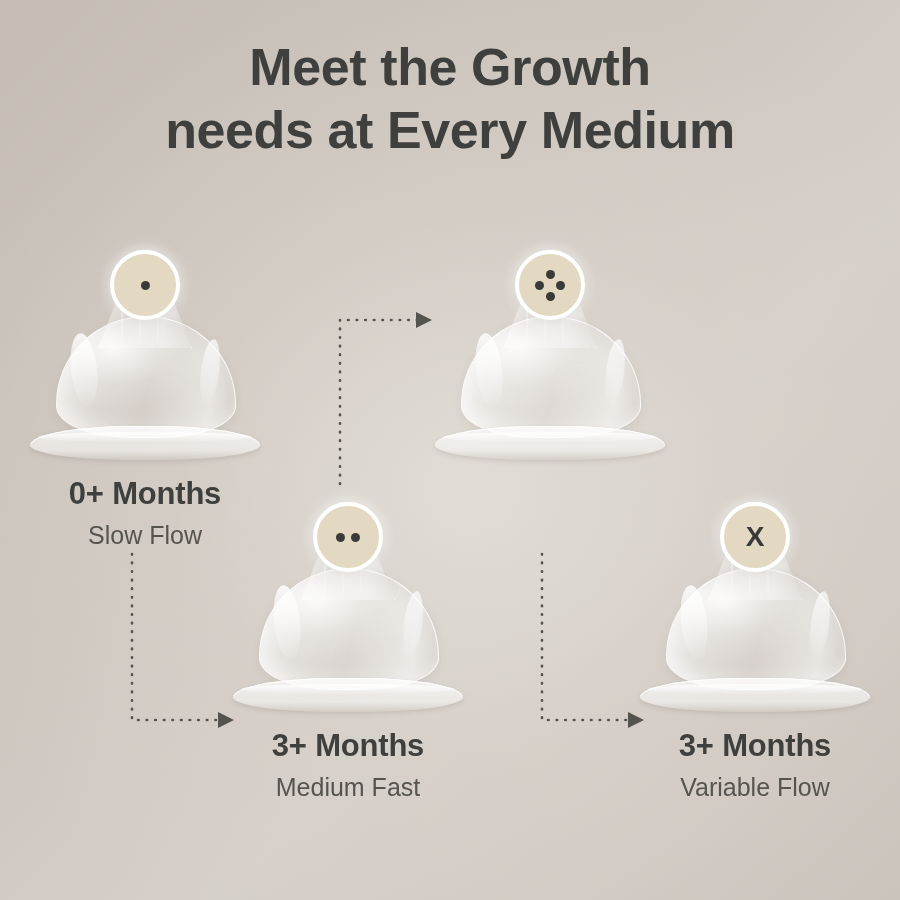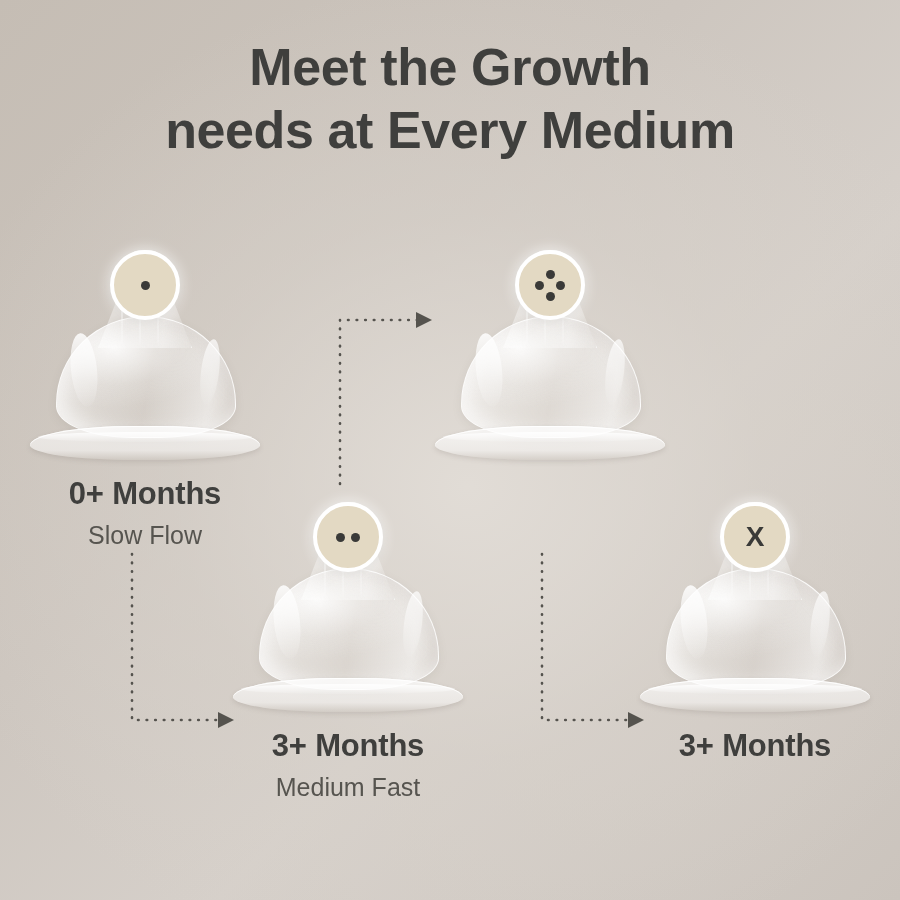--- a/index.html
+++ b/index.html
@@ -313,15 +313,16 @@
           <span class="rib" style="left:58px;"></span>
         </div>
         <div class="teat-bell"></div>
         <div class="teat-base"></div>
       </div>
       <div class="badge">
         <span class="badge-x">X</span>
       </div>
     </div>
     <div class="lbl-main">3+ Months</div>
+    <div class="lbl-sub">Variable Flow</div>
   </div>
 
 </div>
 
 </body></html>

